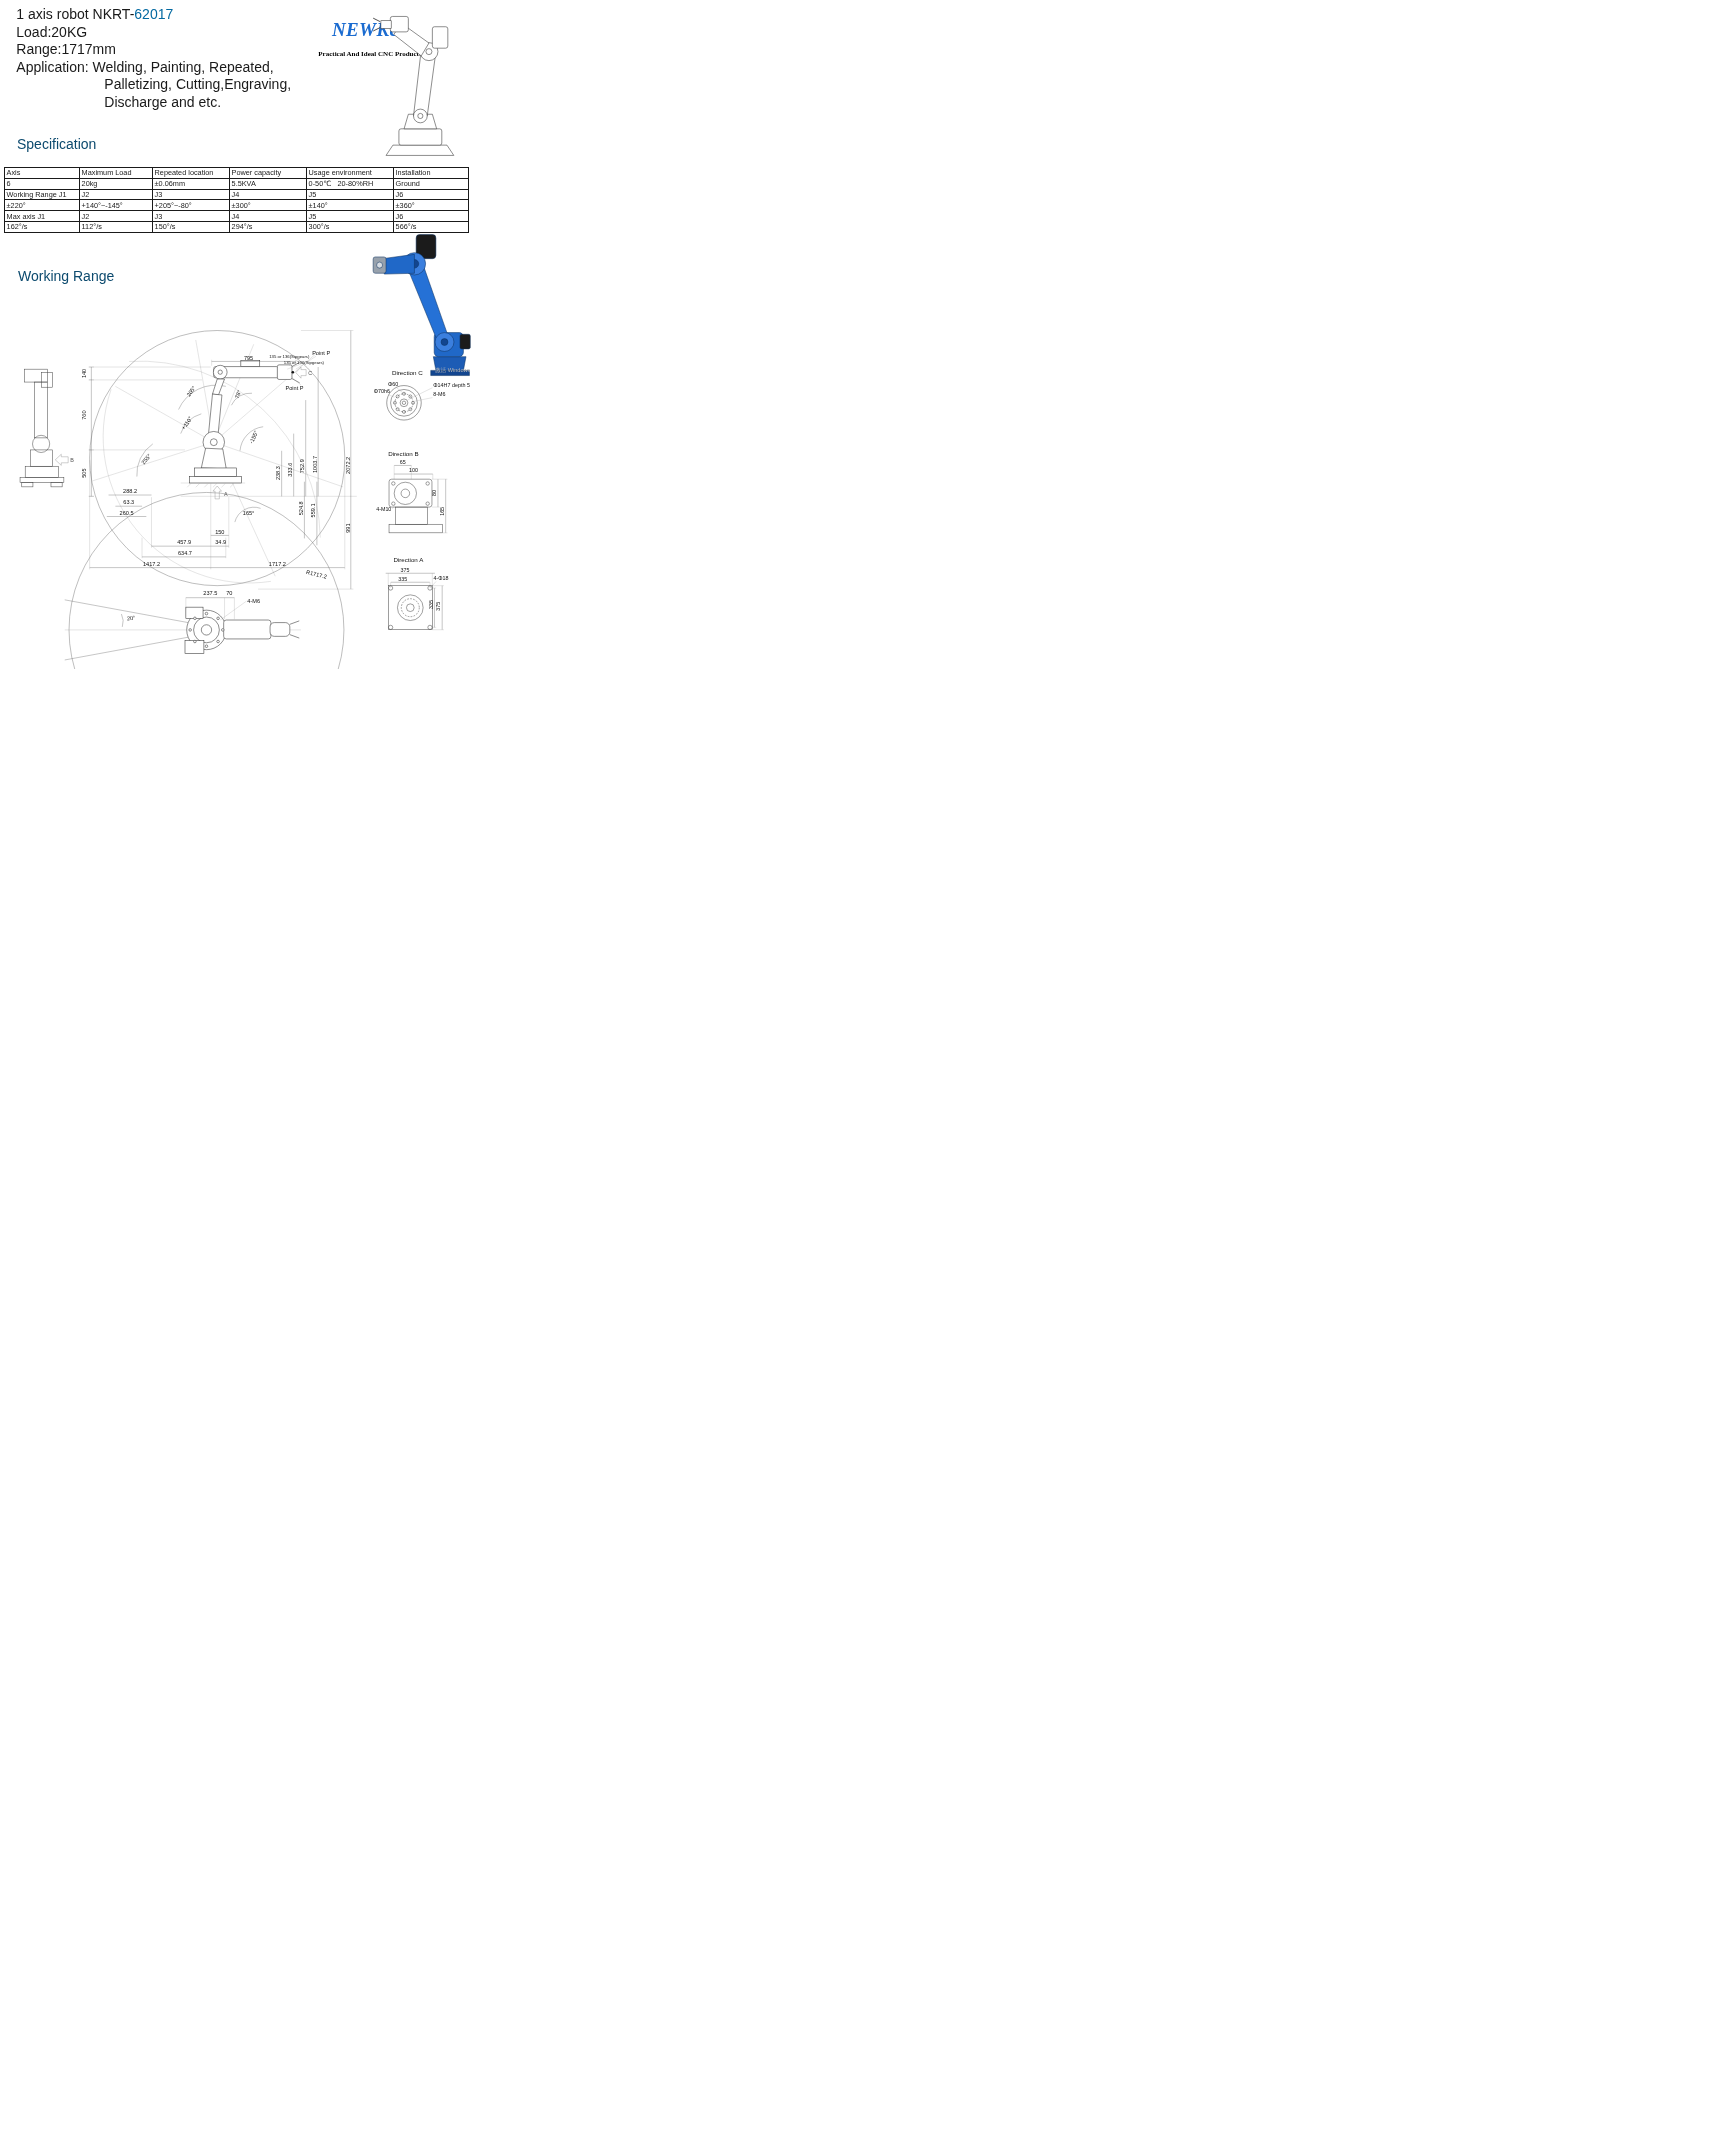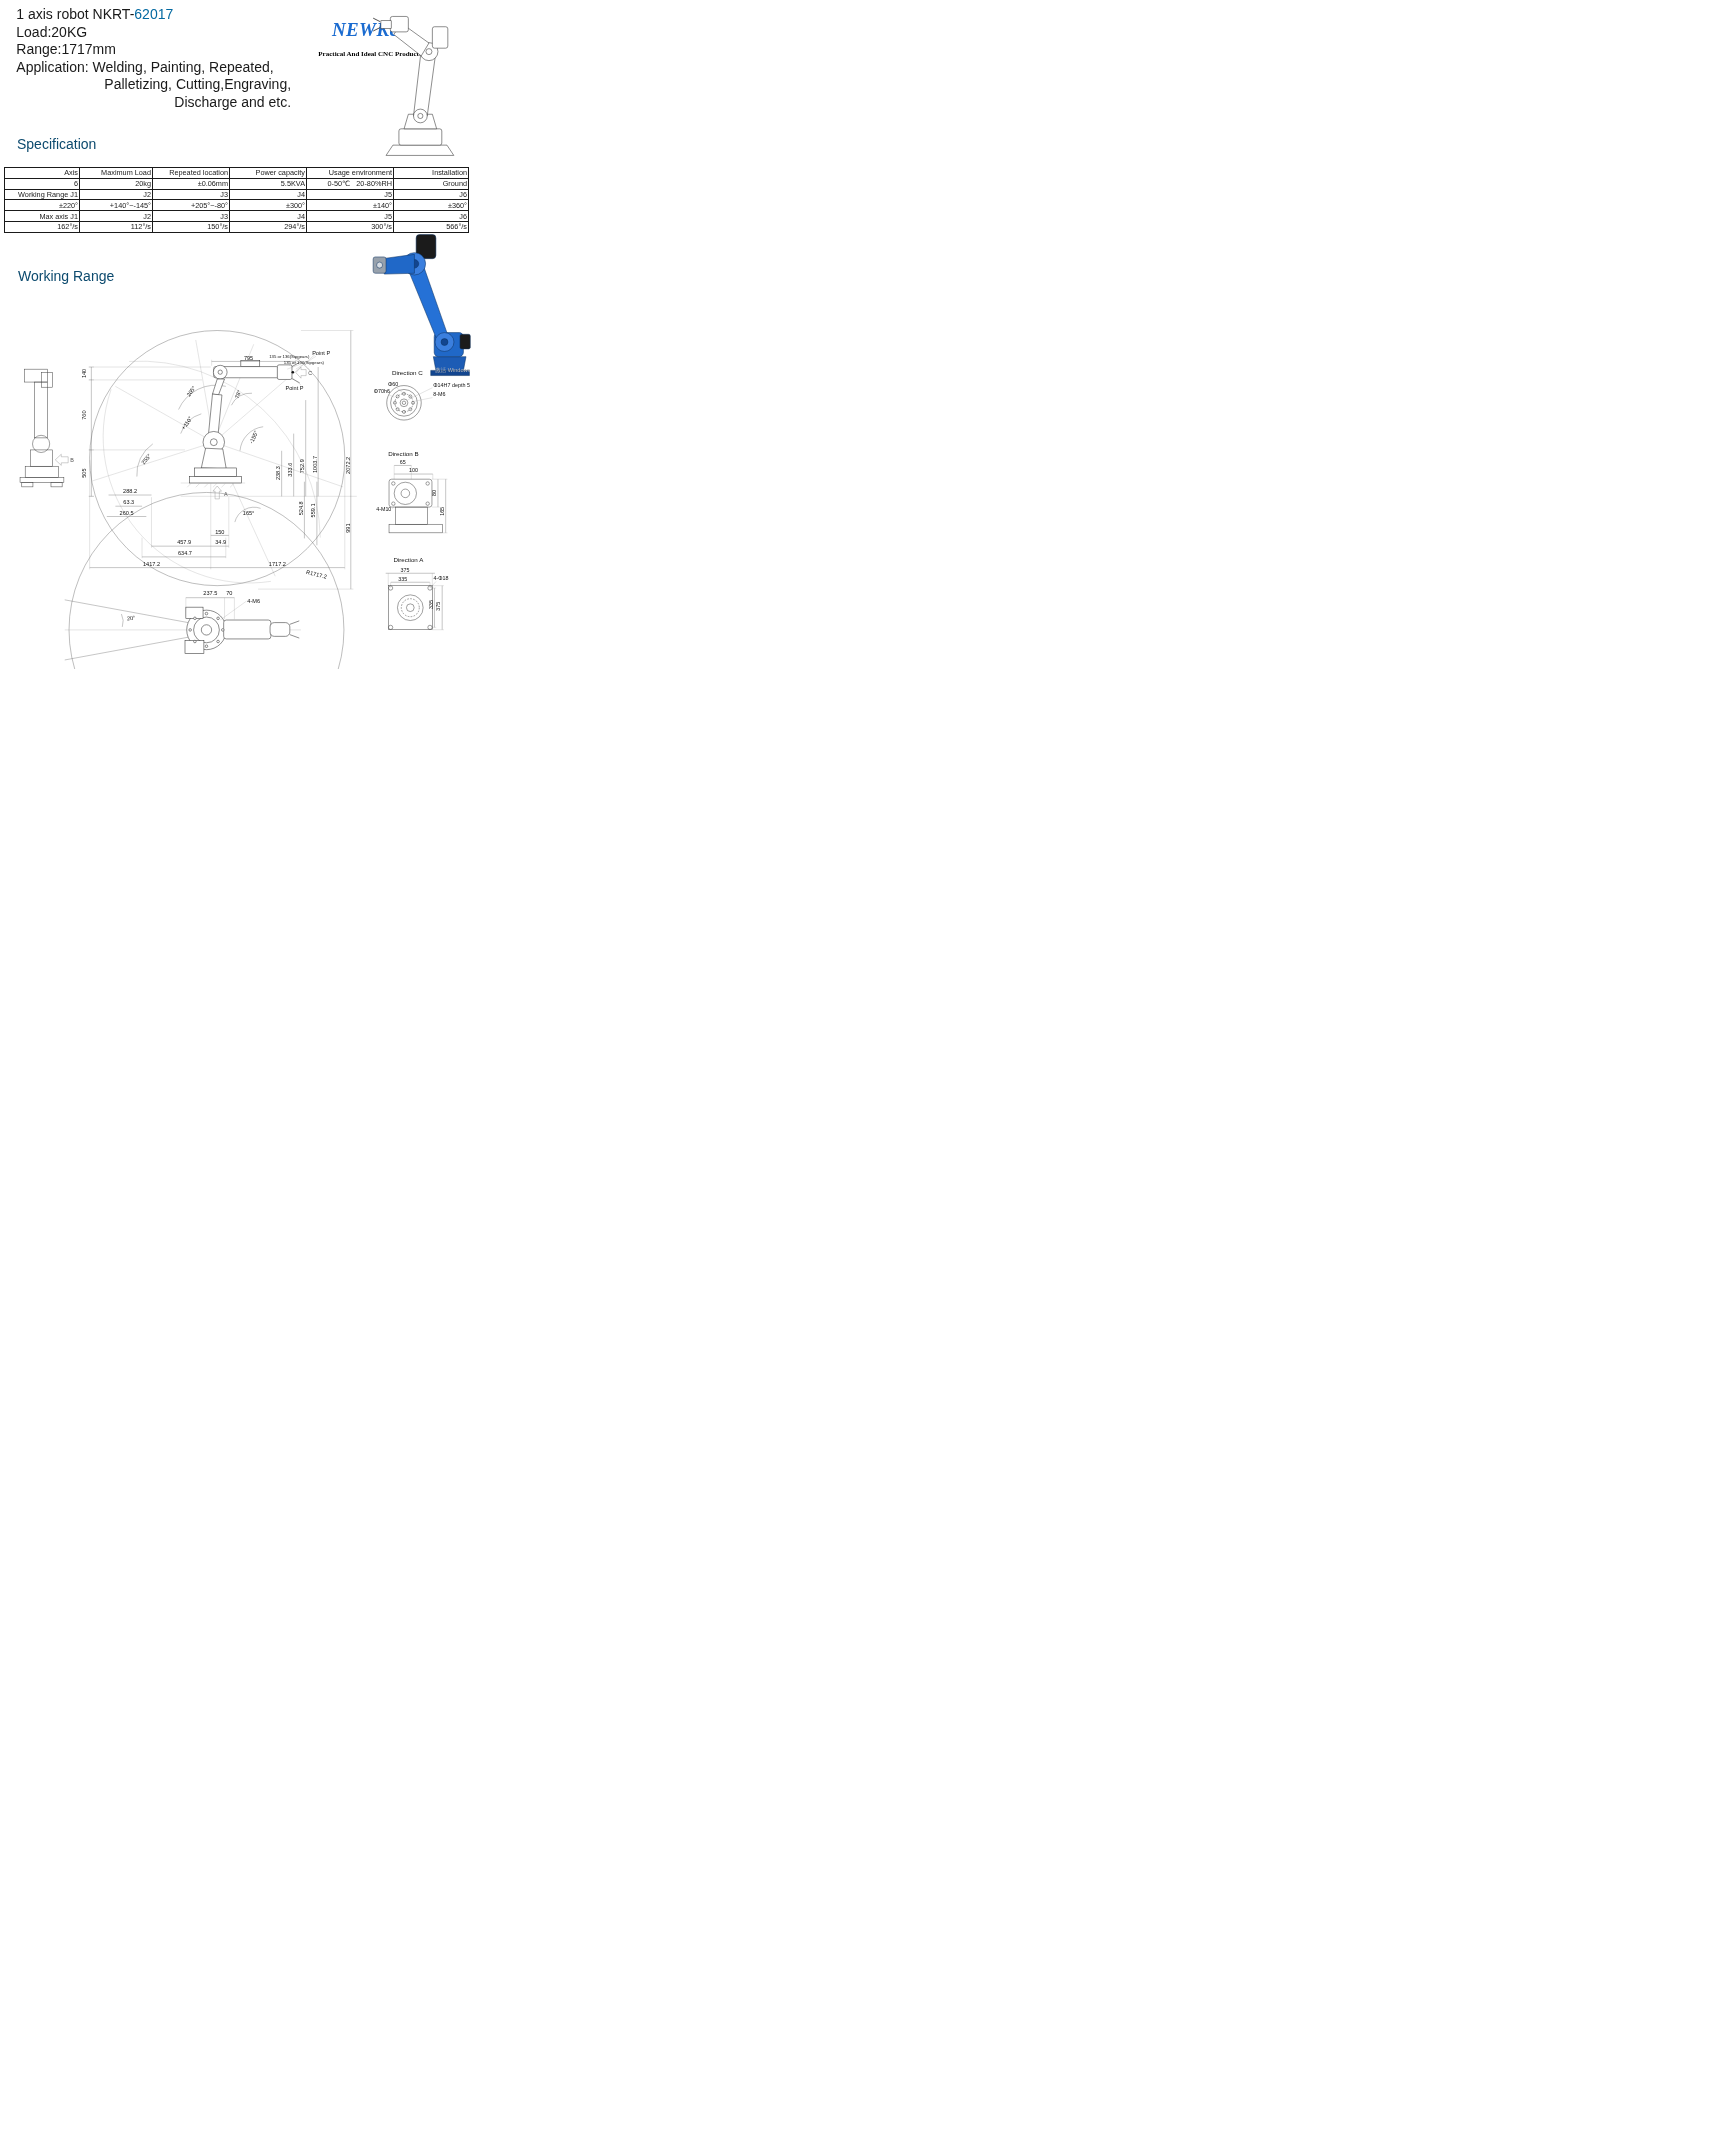--- a/index.html
+++ b/index.html
@@ -3,30 +3,30 @@
 <meta charset="utf-8">
 <style>
   * { margin:0; padding:0; box-sizing:border-box; }
   html,body { background:#fff; }
   .page { position:relative; width:473px; height:669px; background:#fff;
           font-family:"Liberation Sans","DejaVu Sans",sans-serif; color:#111;
           overflow:hidden; }
   .abs { position:absolute; }
   .header { position:absolute; left:16.3px; top:6px; font-size:14px; line-height:17.6px; color:#1a1a1a; }
   .model { color:#0369a1; }
-  .indent { padding-left:88px;text-align:right; }
+  .indent { padding-left:88px; }
   .brand { position:absolute; left:323px; top:19px; width:92px; text-align:center;
            font-family:"Liberation Serif","DejaVu Serif",serif; font-style:italic; font-weight:bold;
            font-size:19px; color:#1A6BD0; letter-spacing:0.4px; }
   .tagline { position:absolute; left:299px; top:50px; width:142px; text-align:center;
              font-family:"Liberation Serif","DejaVu Serif",serif; font-weight:bold; font-size:7px; color:#000; }
   .sec-heading { position:absolute; font-size:14px; color:#0c4a6e; }
   .spec-table { position:absolute; left:4.3px; top:167px; width:465px; border-collapse:collapse;
                 table-layout:fixed; font-size:7.3px; color:#1a1a1a; }
-  .spec-table td { border:0.6px solid #1a1a1a; height:10.8px; text-align:right; padding:0 1.3px; white-space:pre-wrap; }
+  .spec-table td { border:0.6px solid #1a1a1a; height:10.8px; text-align:left; padding:0 1.3px; white-space:pre-wrap; }
   svg text { font-family:"Liberation Sans","DejaVu Sans",sans-serif; fill:#111; }
   .lab  { font-size:13px; }
   .lab-sm { font-size:10px; }
   .mk   { font-size:12.5px; fill:#555; }
   .dt   { font-size:14.5px; }
   .dl   { font-size:12.5px; }
   .wm   { font-size:13px; fill:#b6b6b6; }
   .dim  { stroke:#555; stroke-width:0.8; fill:none; }
   .ext  { stroke:#999; stroke-width:0.6; fill:none; }
   .env  { stroke:#666; stroke-width:1;   fill:none; }

